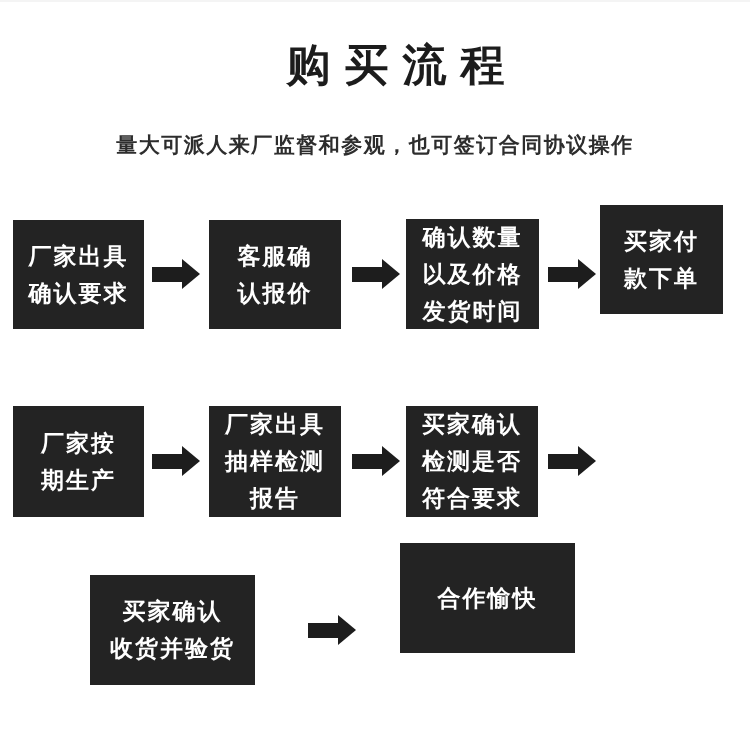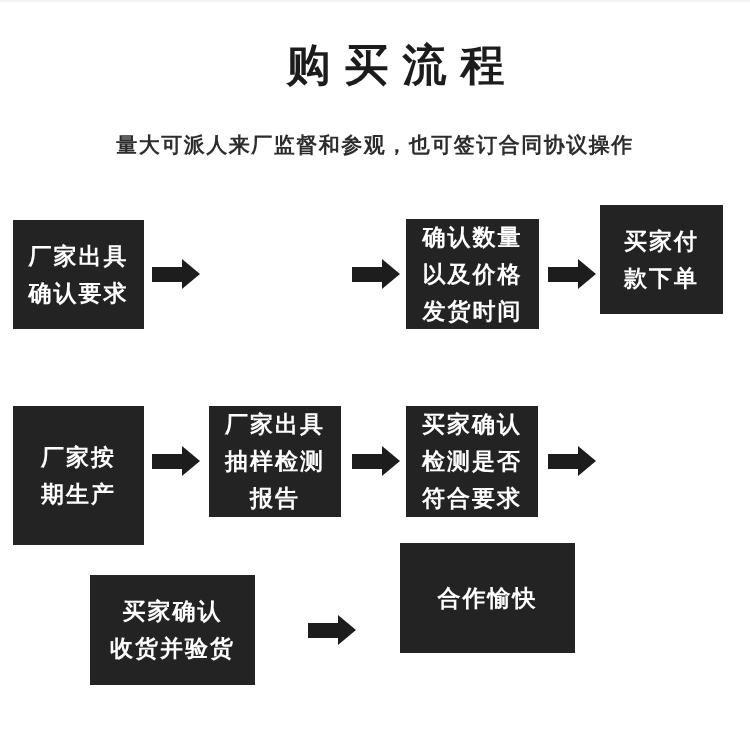--- a/index.html
+++ b/index.html
@@ -95,39 +95,43 @@
   <p class="subtitle">量大可派人来厂监督和参观，也可签订合同协议操作</p>
 
   <div class="step" style="left:13px; top:218px; width:131px; height:109px;">
     <span class="step-label">厂家出具
 确认要求</span>
   </div>
   <div class="arrow" style="left:152px; top:257px;">
     <span class="tail"></span>
     <span class="head"></span>
   </div>
+  <div class="step" style="left:209px; top:218px; width:132px; height:109px;">
+    <span class="step-label">客服确
+认报价</span>
+  </div>
   <div class="arrow" style="left:352px; top:257px;">
     <span class="tail"></span>
     <span class="head"></span>
   </div>
   <div class="step" style="left:406px; top:217px; width:133px; height:110px;">
     <span class="step-label">确认数量
 以及价格
 发货时间</span>
   </div>
   <div class="arrow" style="left:548px; top:257px;">
     <span class="tail"></span>
     <span class="head"></span>
   </div>
   <div class="step" style="left:600px; top:203px; width:123px; height:109px;">
     <span class="step-label">买家付
 款下单</span>
   </div>
 
-  <div class="step" style="left:13px; top:404px; width:131px; height:139px;">
+  <div class="step" style="left:13px; top:404px; width:131px; height:111px;">
     <span class="step-label">厂家按
 期生产</span>
   </div>
   <div class="arrow" style="left:152px; top:444px;">
     <span class="tail"></span>
     <span class="head"></span>
   </div>
   <div class="step" style="left:209px; top:404px; width:132px; height:111px;">
     <span class="step-label left">厂家出具
 抽样检测

